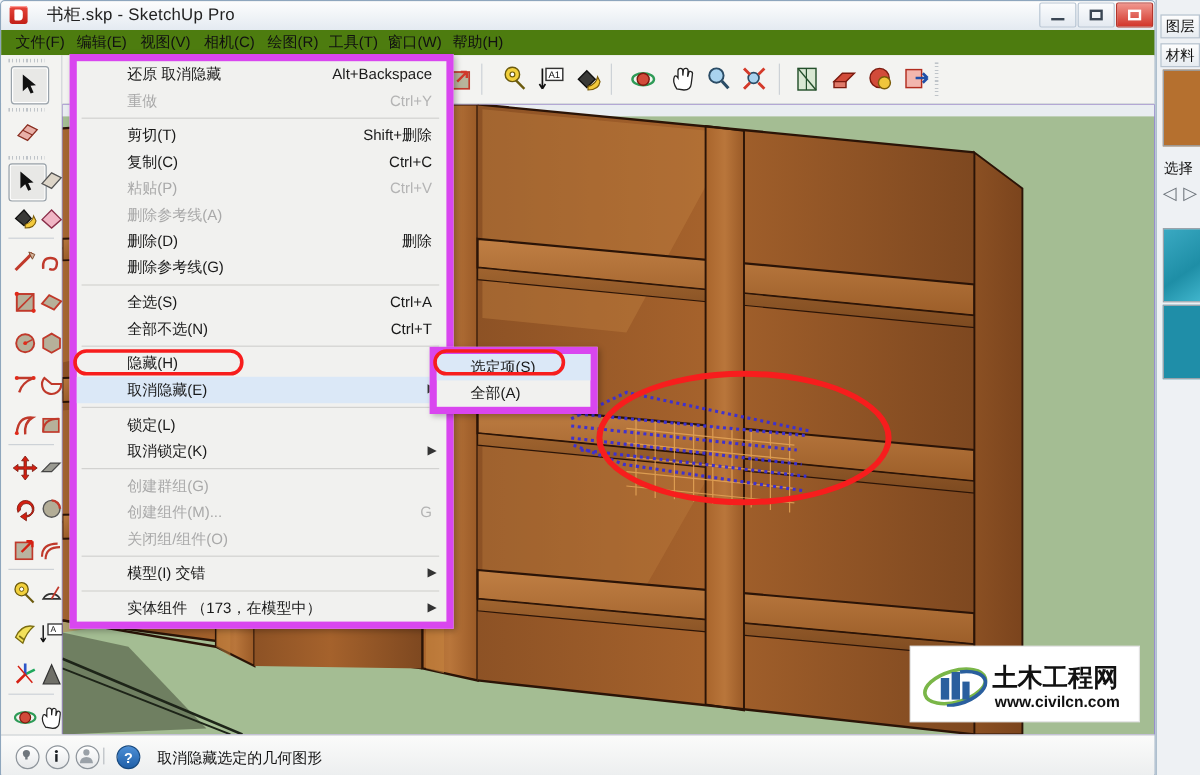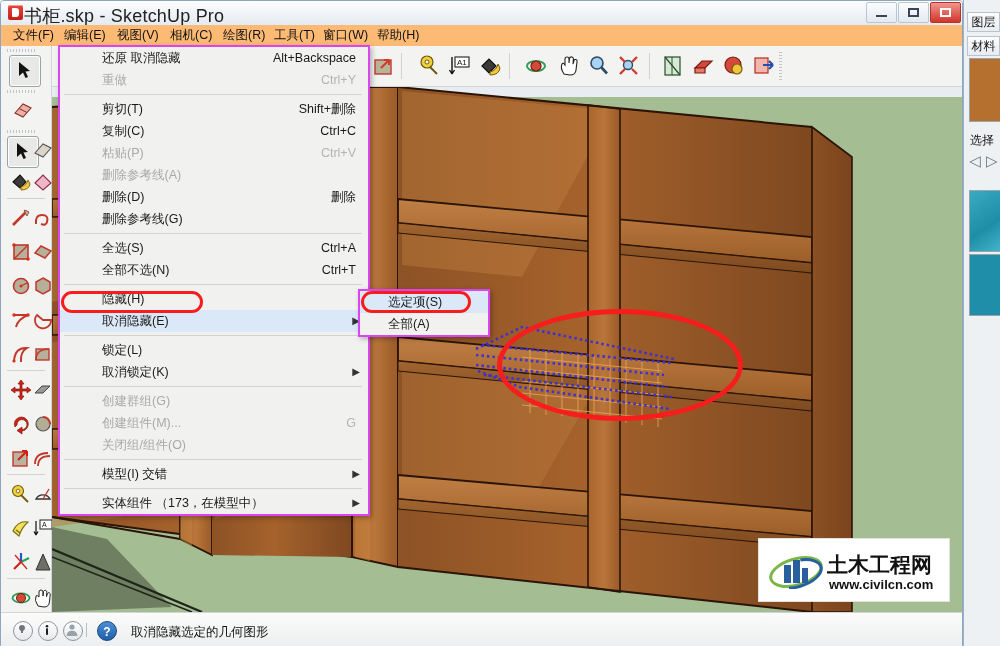--- a/index.html
+++ b/index.html
@@ -12,36 +12,36 @@
              background:#f2f2f0;border:1px solid #8ea6bd;box-sizing:border-box;
              border-radius:4px 4px 0 0;}
   .titlebar{position:absolute;left:0;top:0;width:961px;height:24px;
             background:linear-gradient(#fdfdfd,#eef2f6 60%,#e4eaf1);
             border-bottom:1px solid #c9d4e0;border-radius:3px 3px 0 0;}
   .title-ico{position:absolute;left:7px;top:4px;width:15px;height:15px;
              background:linear-gradient(#e8463c,#c21f16);border-radius:2px;
              box-shadow:inset 0 1px 0 #ff9c94;}
   .title-ico:after{content:"";position:absolute;left:4px;top:3px;width:7px;height:9px;
              background:#fff;border-radius:1px 3px 3px 1px;}
-  .title-text{position:absolute;left:23px;top:3px;font-size:18px;color:#222;
+  .title-text{position:absolute;left:38px;top:3px;font-size:14px;color:#222;
               letter-spacing:.2px;white-space:nowrap;}
   .win-btns{position:absolute;right:1px;top:1px;height:20px;display:flex;}
   .wb{width:29px;height:19px;margin-left:1px;border:1px solid #b9c6d4;
       background:linear-gradient(#fbfcfd,#e4eaf1);position:relative;border-radius:2px;}
   .wb.close{background:linear-gradient(#f0968d,#d2352a);border-color:#b4342a;}
   .wb i{position:absolute;display:block;background:#3a4654;}
   .wb.min i{left:9px;top:12px;width:11px;height:2px;}
   .wb.max i{left:9px;top:5px;width:11px;height:9px;background:none;
             border:2px solid #3a4654;box-sizing:border-box;}
   .wb.close i{left:9px;top:5px;width:11px;height:9px;background:none;
               border:2px solid #fff;box-sizing:border-box;}
 
   
   .menubar{position:absolute;left:0;top:24px;width:961px;height:21px;
-           background:#fdba74;border-bottom:1px solid #dfe3e6;}
+           background:#4d7c0f;border-bottom:1px solid #dfe3e6;}
   .mb-item{position:absolute;top:2px;height:17px;line-height:17px;font-size:12.5px;
            color:#111;padding:0 6px;white-space:nowrap;}
   .mb-hl{position:absolute;border:3px solid #ef1d1d;border-radius:14px;
          pointer-events:none;box-sizing:border-box;}
 
   
   .toolbar-top{position:absolute;left:0;top:45px;width:961px;height:40px;
                background:#f3f3f1;border-bottom:1px solid #cfd4d8;}
   .toolbar-left{position:absolute;left:0;top:45px;width:50px;height:566px;
                 background:#f3f3f1;border-right:1px solid #cfd4d8;}
@@ -94,21 +94,21 @@
               background:#eef1f4;border-left:1px solid #9fb2c4;}
   .rp-tab{position:absolute;left:3px;width:33px;height:20px;
           background:linear-gradient(#fdfdfd,#e7ecf1);border:1px solid #b7c3cf;
           font-size:12px;color:#111;text-align:center;line-height:19px;
           box-sizing:border-box;}
   .rp-swatch{position:absolute;left:5px;width:30px;border:1px solid #9aa3ab;}
   .rp-lbl{position:absolute;left:6px;font-size:12px;color:#111;}
   .rp-arrow{position:absolute;font-size:15px;color:#6d747b;}
 
   
-  .menu{position:absolute;background:#f1f1ef;border:2px solid #d946ef;
+  .menu{position:absolute;background:#f1f1ef;border:6px solid #d946ef;
         box-shadow:2px 2px 5px rgba(0,0,0,.28);}
   .menu .mrow{position:relative;height:22px;line-height:22px;font-size:12.5px;
               color:#1a1a1a;padding:0 0 0 42px;white-space:nowrap;}
   .menu .mrow.dim{color:#a9a9a9;}
   .menu .mrow .acc{position:absolute;right:12px;top:0;font-size:12.5px;}
   .menu .mrow.dim .acc{color:#b4b4b4;}
   .menu .mrow .arr{position:absolute;right:8px;top:0;font-size:10px;color:#333;}
   .menu .msep{height:1px;margin:3px 6px 3px 4px;background:#d2d2d0;}
   .menu .mrow.hot{background:#dbe8f7;}
   .mrow-hl{position:absolute;border:3px solid #f71d1d;border-radius:13px;

